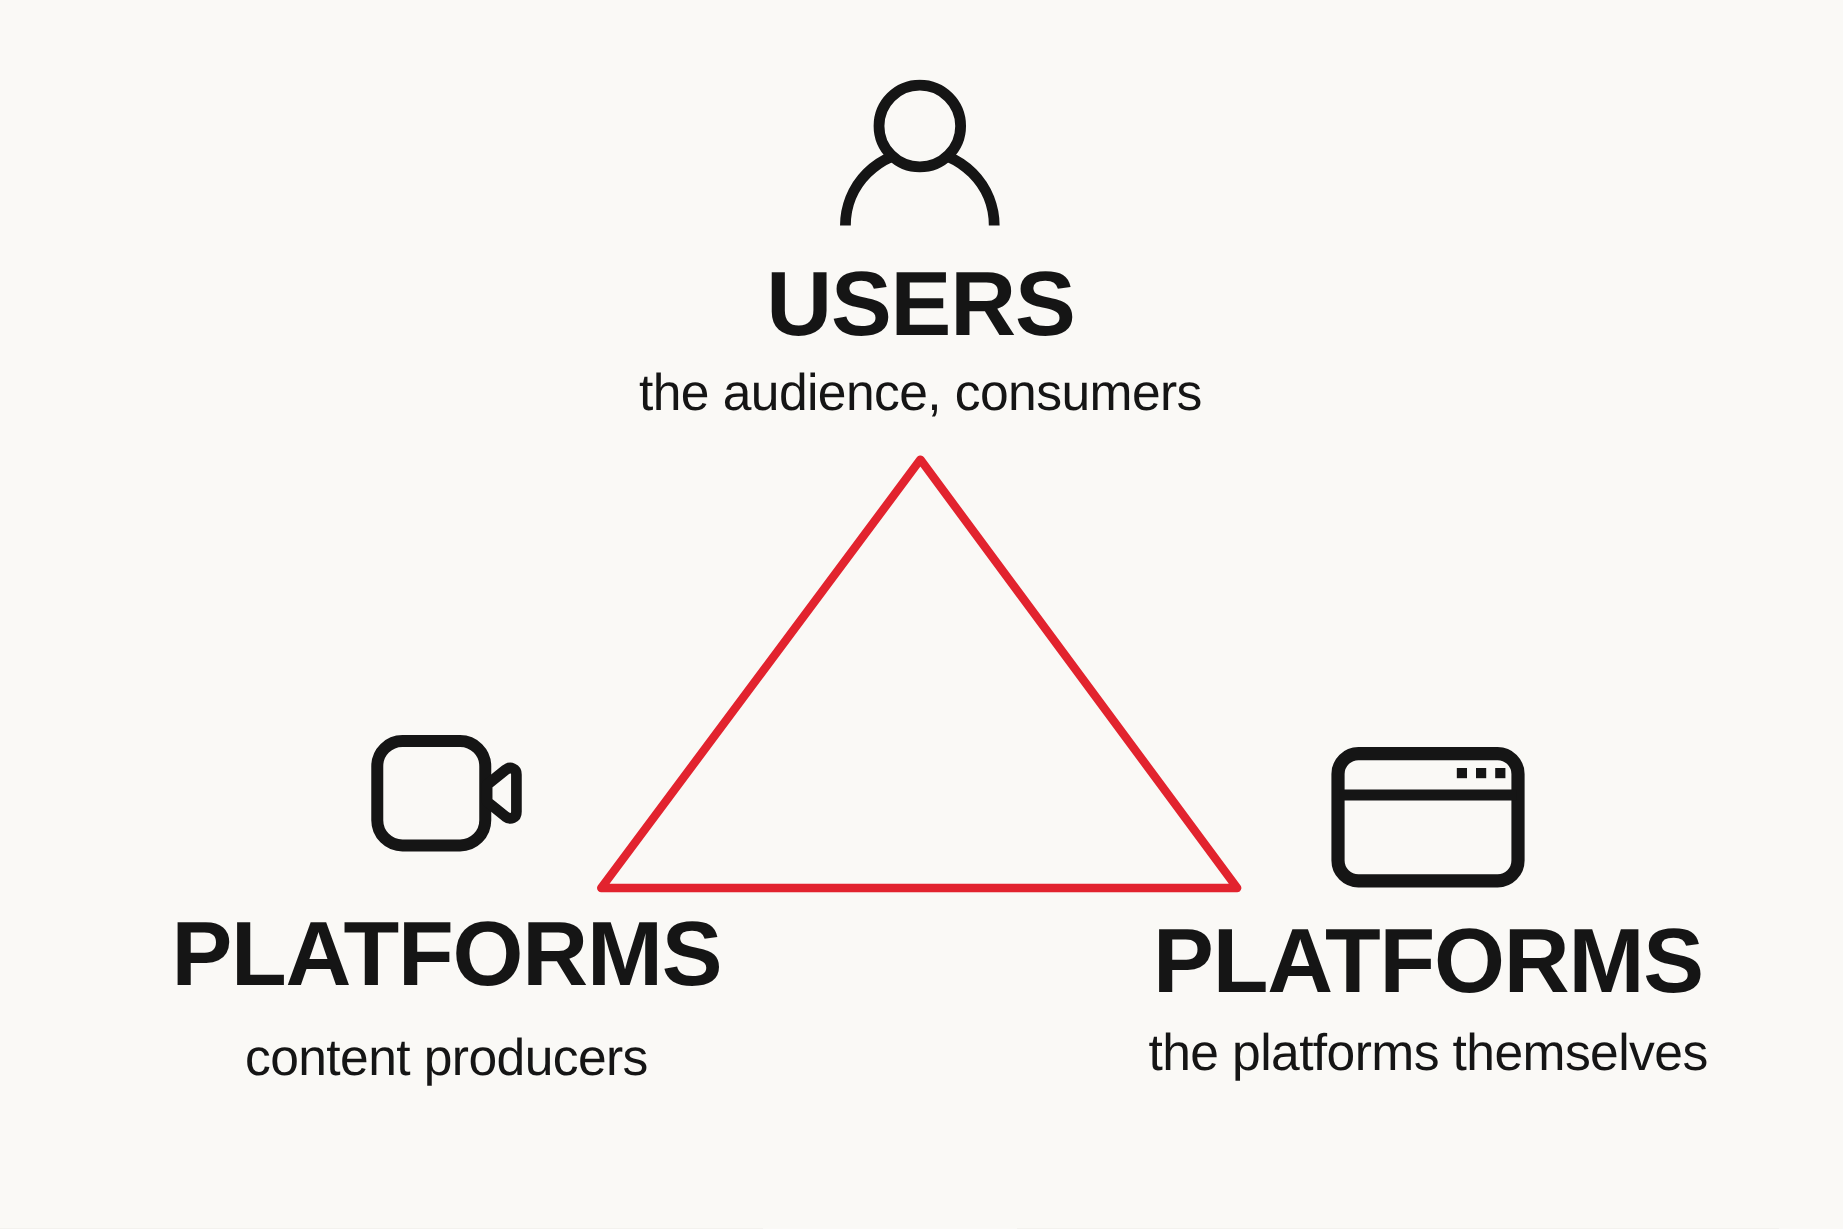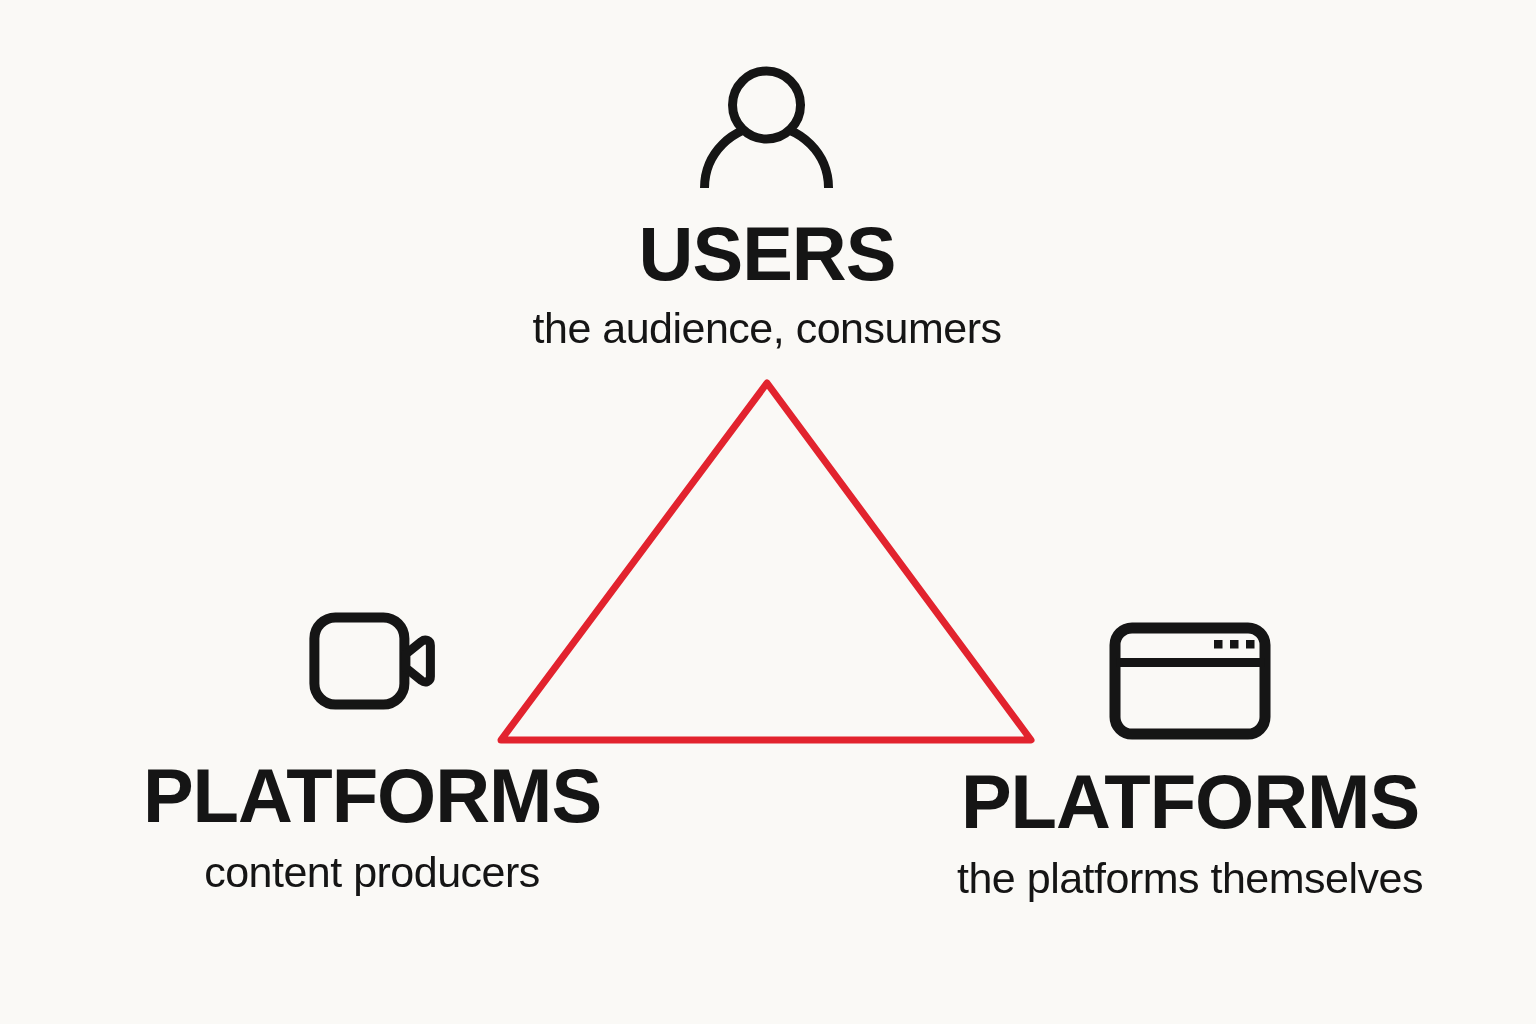--- a/index.html
+++ b/index.html
@@ -55,21 +55,21 @@
   }
   .node-users     { left: 767px;  top: 66px;  transform: translateX(-50%); }
   .node-creators  { left: 372px;  top: 612px; transform: translateX(-50%); }
   .node-platforms { left: 1190px; top: 622px; transform: translateX(-50%); }
 
   .node-users h2     { margin-top: 26px; }
   .node-creators h2  { margin-top: 48px; }
   .node-platforms h2 { margin-top: 24px; }
 
   .node-users p     { margin-top: 14px; }
-  .node-creators p  { margin-top: 16px; }
+  .node-creators p  { margin-top: 26px; }
   .node-platforms p { margin-top: 16px; }
 
   .icon-stroke { stroke: var(--icon, #151515); fill: none; }
   .icon-fill   { fill: var(--icon, #151515); }
 </style>
 </head>
 <body>
 
 <div class="canvas">
 

